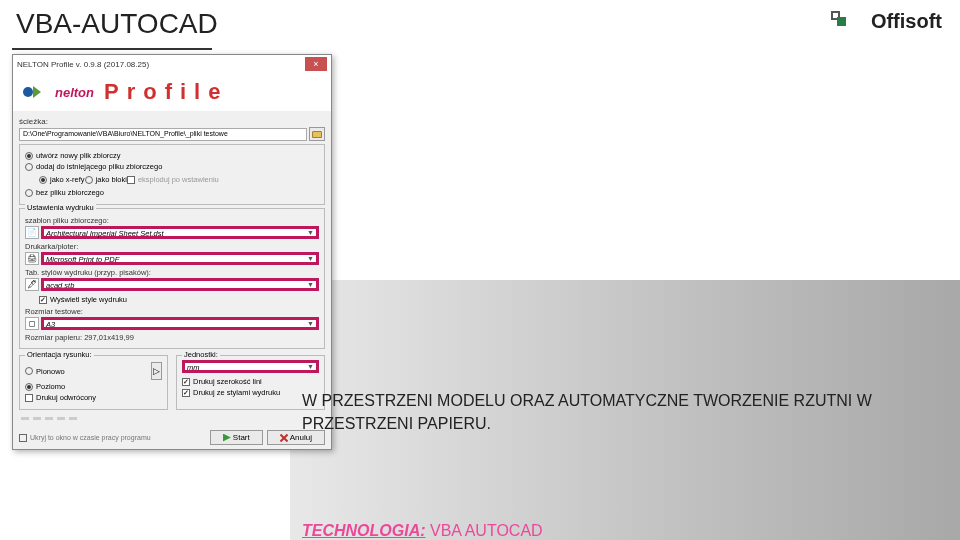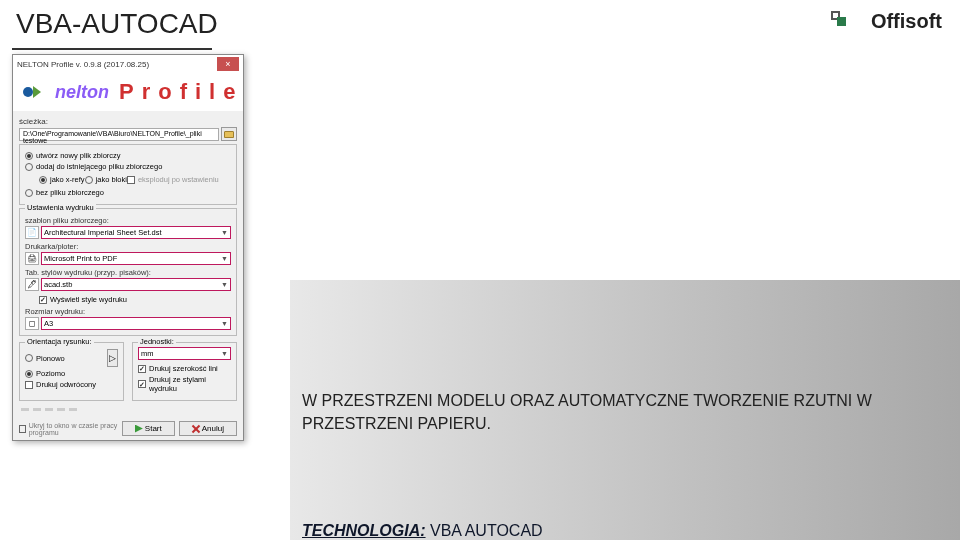--- a/index.html
+++ b/index.html
@@ -10,30 +10,30 @@
   .slide-title { position: absolute; top: 8px; left: 16px; font-size: 28px; font-weight: normal; color: #222; }
   .title-underline { position: absolute; top: 48px; left: 12px; width: 200px; height: 2px; background: #333; }
   
   .logo { position: absolute; top: 10px; right: 18px; display: flex; align-items: center; gap: 18px; }
   .logo-icon { width: 22px; height: 22px; position: relative; }
   .logo-icon .sq { position: absolute; width: 9px; height: 9px; border: 2px solid #555; }
   .logo-icon .sq1 { top: 0; left: 0; }
   .logo-icon .sq2 { top: 6px; left: 6px; background: #2a7a4a; border-color: #2a7a4a; }
   .logo-text { font-size: 20px; font-weight: bold; color: #222; }
   
-  .dialog { position: absolute; top: 54px; left: 12px; width: 232px; background: #f0f0f0; border: 1px solid #888; font-size: 8px; font-family: Tahoma, Arial, sans-serif; box-shadow: 2px 2px 6px rgba(0,0,0,0.3); }
+  .dialog { position: absolute; top: 54px; left: 12px; width: 320px; background: #f0f0f0; border: 1px solid #888; font-size: 8px; font-family: Tahoma, Arial, sans-serif; box-shadow: 2px 2px 6px rgba(0,0,0,0.3); }
   .dlg-title { background: #fff; color: #333; padding: 2px 4px; display: flex; justify-content: space-between; align-items: center; font-size: 8px; }
   .dlg-close { background: #c75050; color: #fff; width: 22px; height: 14px; text-align: center; line-height: 14px; font-size: 9px; cursor: pointer; }
   
   .dlg-header { background: #fff; padding: 6px 8px; display: flex; align-items: center; gap: 10px; }
   .nelton-logo { display: flex; align-items: center; }
   .nelton-logo .icon { width: 32px; height: 18px; position: relative; margin-right: 2px; }
   .nelton-logo .icon::before { content: ''; position: absolute; width: 10px; height: 10px; border-radius: 50%; background: #1a5a9e; top: 4px; left: 2px; }
   .nelton-logo .icon::after { content: ''; position: absolute; width: 0; height: 0; border-left: 8px solid #5a9a3a; border-top: 6px solid transparent; border-bottom: 6px solid transparent; top: 3px; left: 12px; }
-  .nelton-text { font-size: 18px; font-weight: bold; color: #8b5cf6; font-style: italic; }
+  .nelton-text { font-size: 13px; font-weight: bold; color: #be185d; font-style: italic; }
   .profile-text { font-size: 22px; font-weight: bold; color: #d03030; letter-spacing: 8px; }
   
   .dlg-body { padding: 4px 6px; }
   .label { font-size: 8px; color: #333; margin: 2px 0 1px 0; }
   .path-row { display: flex; align-items: center; gap: 2px; }
   .path-input { flex: 1; background: #fff; border: 1px solid #aaa; padding: 1px 3px; font-size: 7px; height: 13px; }
   .folder-btn { width: 16px; height: 14px; background: #eaeaea; border: 1px solid #999; display: flex; align-items: center; justify-content: center; }
   .folder-icon { width: 10px; height: 7px; background: #e6c05a; border: 1px solid #a08030; border-radius: 1px 1px 0 0; }
   
   .group { border: 1px solid #bbb; margin: 3px 0; padding: 4px 5px 5px 5px; position: relative; }
@@ -42,21 +42,21 @@
   .radio.checked::after { content: ''; width: 4px; height: 4px; background: #333; border-radius: 50%; }
   .check { width: 8px; height: 8px; border: 1px solid #666; background: #fff; display: inline-flex; align-items: center; justify-content: center; font-size: 7px; line-height: 1; }
   .check.checked::after { content: '✓'; color: #333; font-weight: bold; }
   .indent { margin-left: 14px; }
   .inline-radios { display: flex; margin-left: 14px; }
   
   .section-label { font-size: 7.5px; color: #333; margin: 3px 0 1px 0; }
   .group-title { font-size: 7.5px; position: absolute; top: -6px; left: 5px; background: #f0f0f0; padding: 0 2px; }
   .combo-row { display: flex; align-items: center; gap: 2px; }
   .combo-icon { width: 14px; height: 13px; background: #fff; border: 1px solid #aaa; display: flex; align-items: center; justify-content: center; font-size: 8px; }
-  .combo { flex: 1; background: #fff; border: 1px solid #be185d; height: 13px; display: flex; align-items: center; justify-content: space-between; padding: 0 2px; font-size: 7.5px; }
+  .combo { flex: 1; background: #fff; border: 3px solid #be185d; height: 13px; display: flex; justify-content: space-between; padding: 0 2px; font-size: 7.5px; font-style: italic; }
   .combo .arrow { font-size: 7px; color: #555; }
   
   .two-col { display: flex; gap: 8px; }
   .two-col > div { flex: 1; }
   
   .slider-row { display: flex; align-items: center; gap: 16px; margin: 2px 0; }
   .slider-arrow { width: 11px; height: 18px; background: #eaeaea; border: 1px solid #999; display: flex; align-items: center; justify-content: center; font-size: 9px; cursor: pointer; }
   
   .dlg-footer { display: flex; justify-content: space-between; align-items: center; padding: 4px 6px; }
   .foot-left { display: flex; align-items: center; gap: 3px; }
@@ -65,21 +65,21 @@
   .foot-btns { display: flex; gap: 4px; }
   .btn { background: #eaeaea; border: 1px solid #999; padding: 2px 12px; font-size: 8px; display: flex; align-items: center; gap: 2px; cursor: pointer; }
   .btn-icon { width: 8px; height: 8px; }
   .btn-start .btn-icon { background: #3a9a3a; clip-path: polygon(0 0, 100% 50%, 0 100%); }
   .btn-cancel .btn-icon { position: relative; }
   .btn-cancel .btn-icon::before, .btn-cancel .btn-icon::after { content: ''; position: absolute; width: 10px; height: 2px; background: #c03030; top: 3px; left: -1px; }
   .btn-cancel .btn-icon::before { transform: rotate(45deg); }
   .btn-cancel .btn-icon::after { transform: rotate(-45deg); }
   
   .description { position: absolute; top: 368px; left: 302px; right: 20px; font-size: 16px; line-height: 1.4; color: #222; }
-  .tech { position: absolute; top: 522px; left: 302px; font-size: 16px; color: #0f172a; }
+  .tech { position: absolute; top: 522px; left: 302px; font-size: 16px; color: #ec4899; }
   .tech b { font-weight: bold; font-style: italic; text-decoration: underline; }
   
   .dashes { display: flex; gap: 4px; margin: 4px 0 2px 2px; }
   .dashes span { width: 8px; height: 3px; background: #ccc; }
 </style>
 </head>
 <body>
 
 <div class="gradient-bg"></div>
 
@@ -169,28 +169,29 @@
         <div class="combo-icon">🖊</div>
         <div class="combo">
             <span>acad.stb</span>
             <span class="arrow">▼</span>
           </div>
       </div>
       <div class="check-row indent" style="margin-top:4px">
           <span class="check checked"></span>
           <span>Wyświetl style wydruku</span>
         </div>
-      <div class="section-label">Rozmiar wydruku:</div>
+      <div class="section-label">Rozmiar testowe:</div>
       <div class="combo-row">
         <div class="combo-icon">◻</div>
         <div class="combo">
             <span>A3</span>
             <span class="arrow">▼</span>
           </div>
       </div>
+      <div class="section-label">Rozmiar papieru: 297,01x419,99</div>
     </div>
 
     <div class="two-col">
       <div class="group">
         <div class="group-title">Orientacja rysunku:</div>
         <div class="slider-row">
           <div class="radio-row" style="flex:1">
               <span class="radio"></span>
               <span>Pionowo</span>
             </div>

